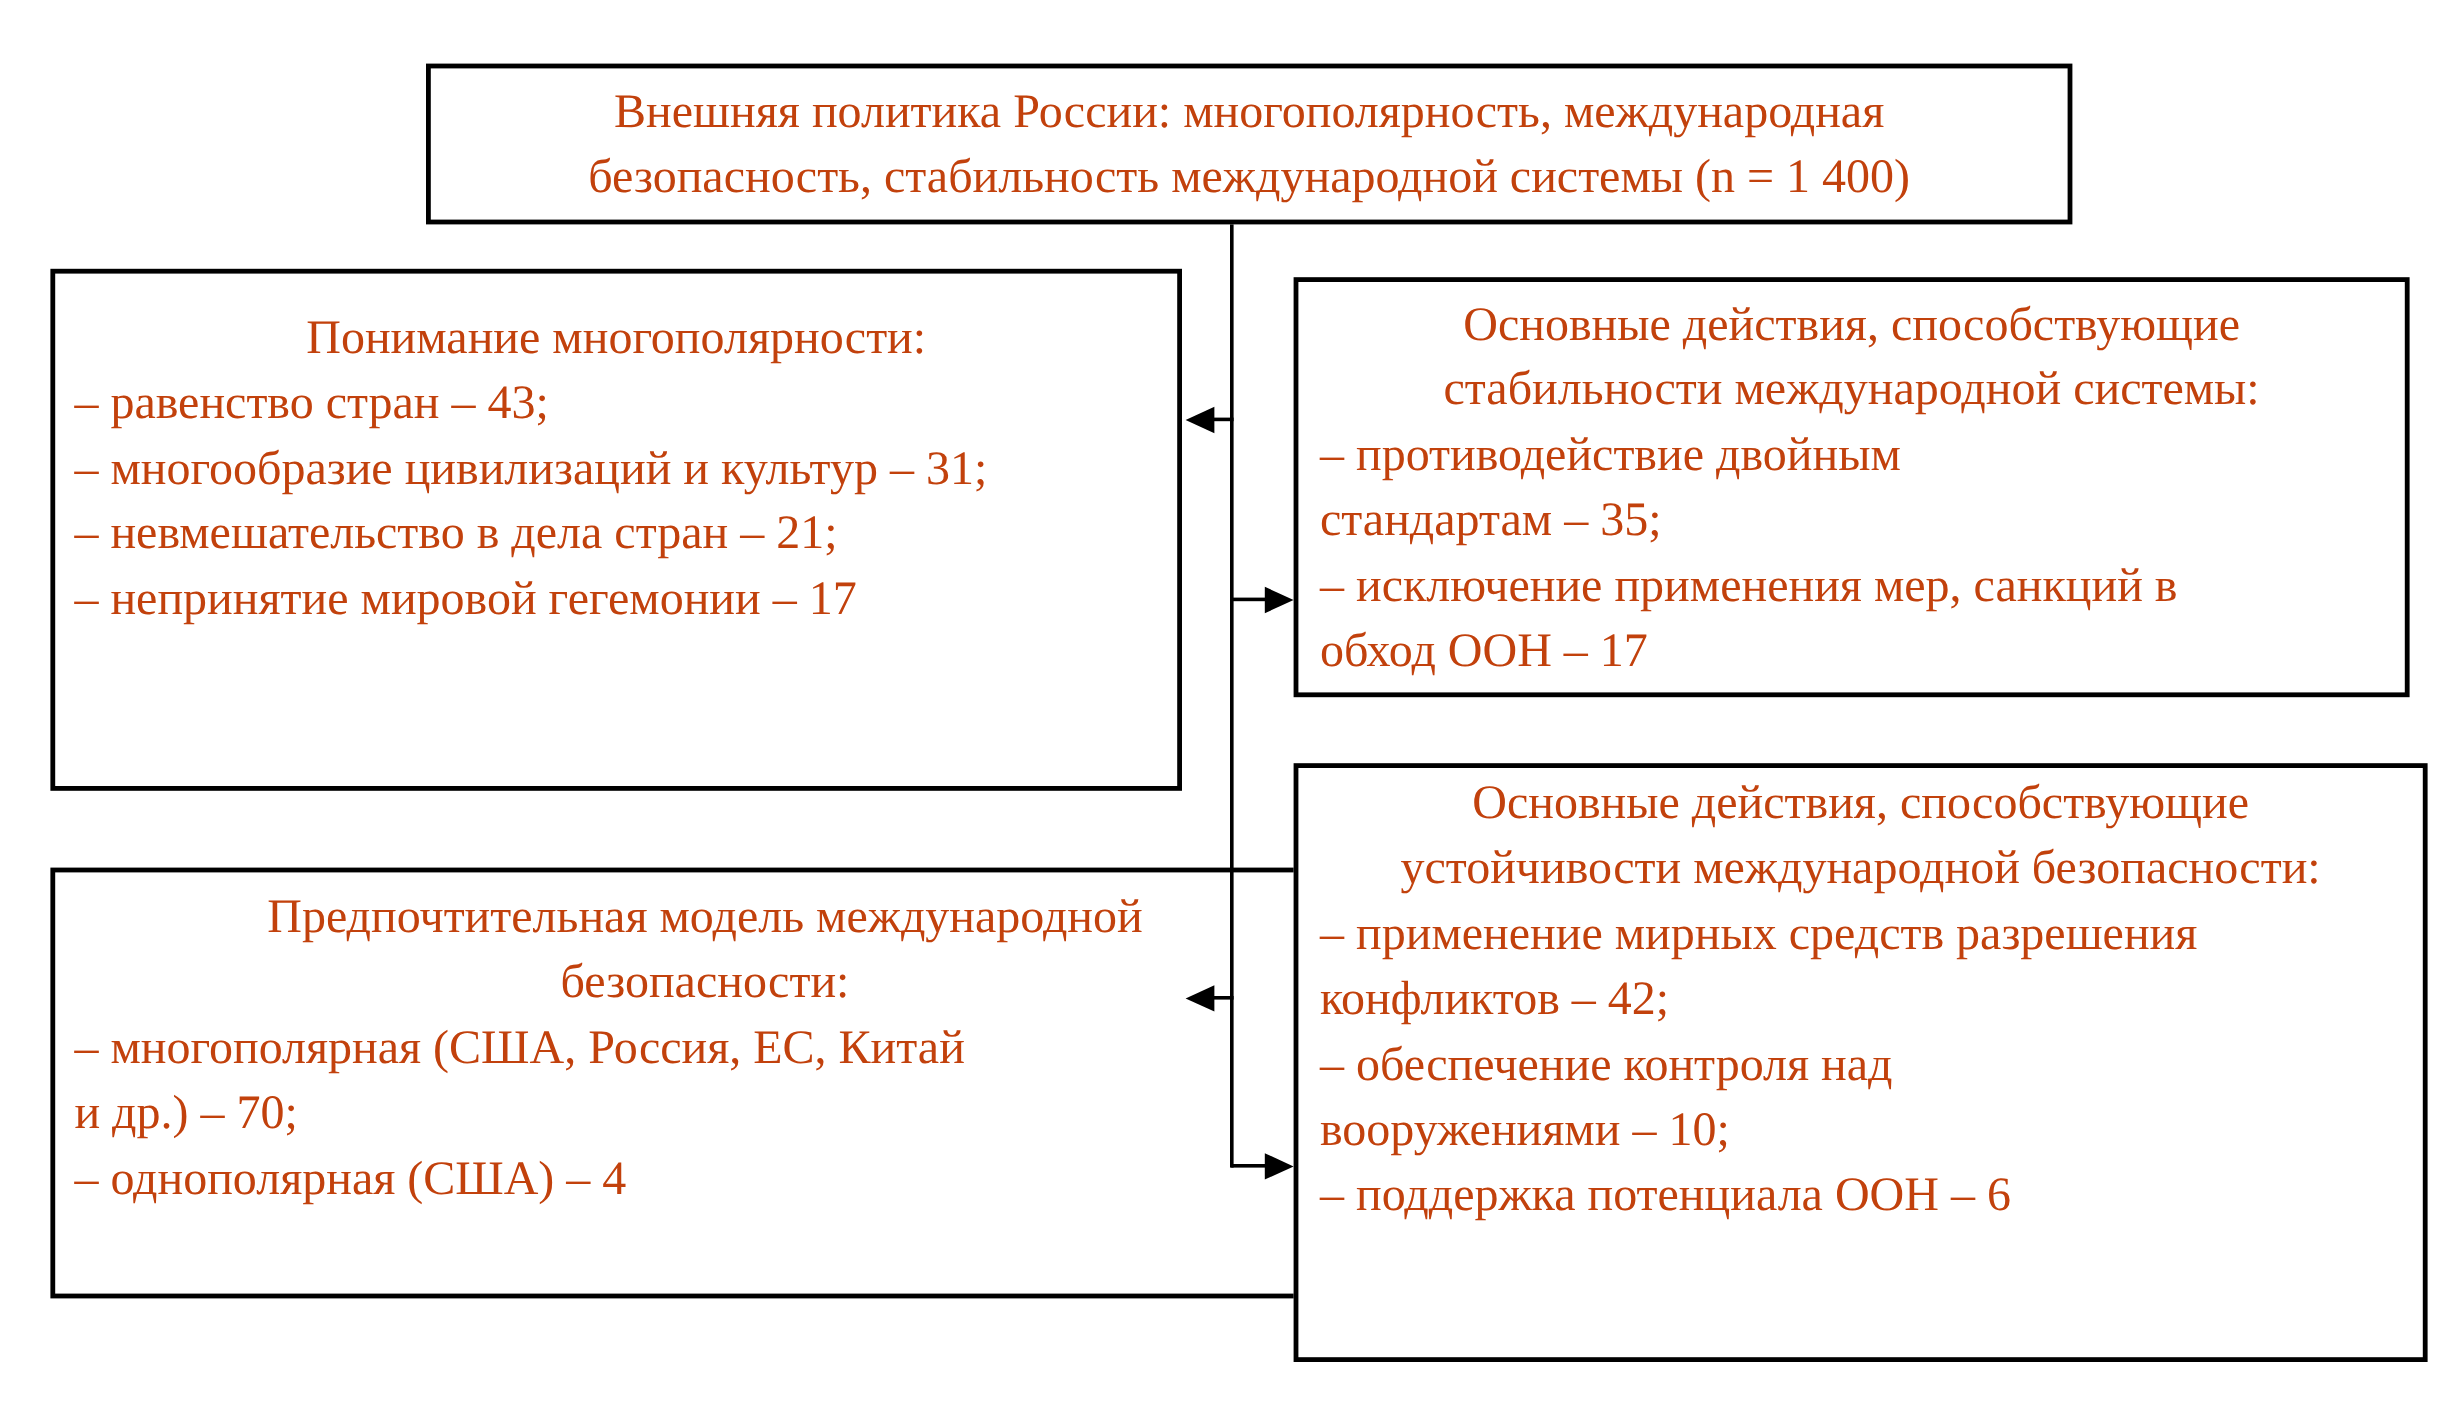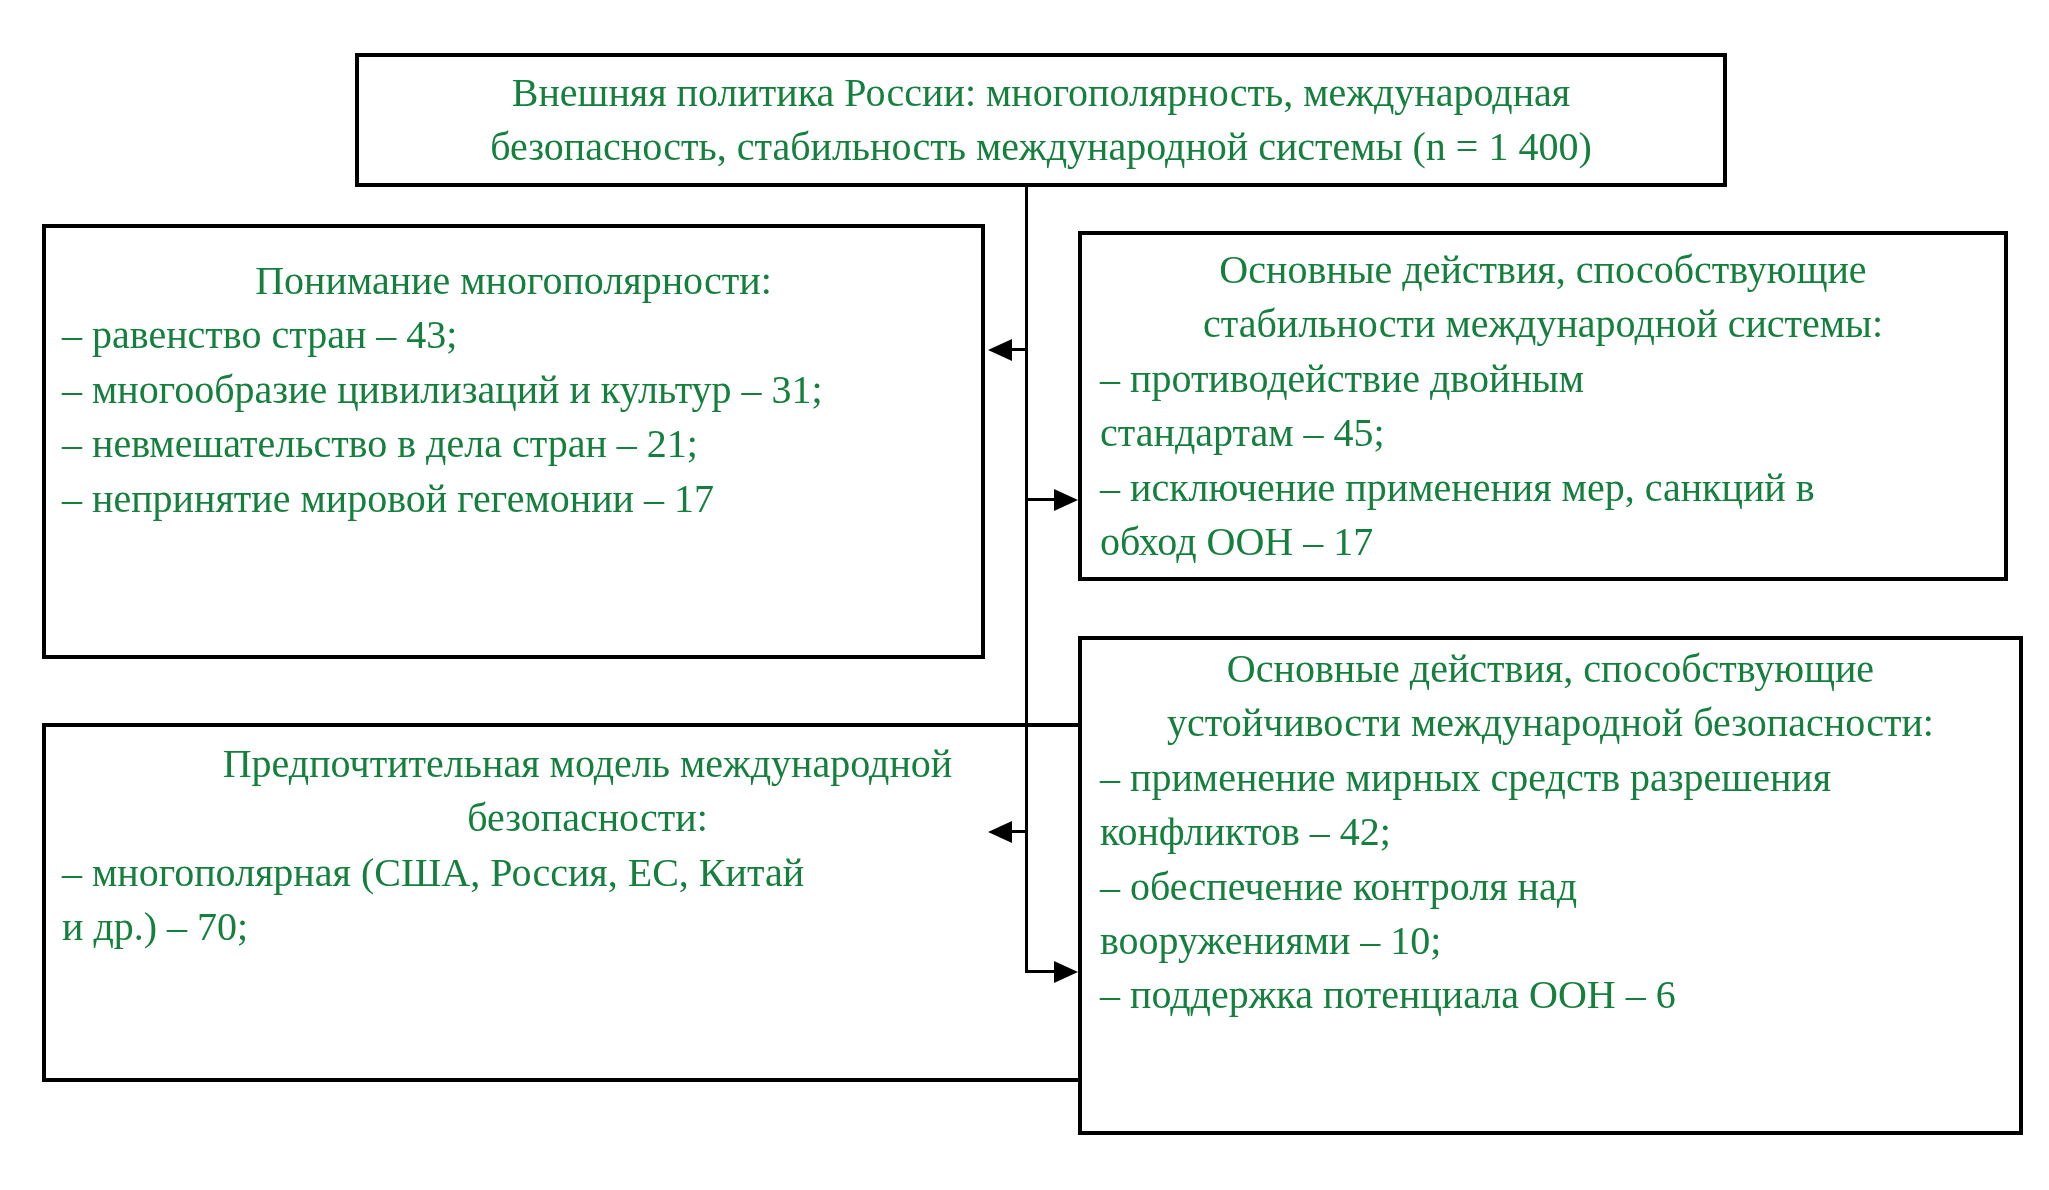--- a/index.html
+++ b/index.html
@@ -5,21 +5,21 @@
   * { margin: 0; padding: 0; box-sizing: border-box; }
   html, body {
     width: 2049px; height: 1190px;
     background: #ffffff;
   }
   .canvas {
     position: relative;
     width: 2049px; height: 1190px;
     background: #ffffff;
     font-family: "Liberation Serif", serif;
-    color: #15803d;
+    color: #c2410c;
     font-size: 40px;
     line-height: 1.36;
   }
   .box {
     position: absolute;
     border: 4px solid #000000;
     background: #ffffff;
     overflow: hidden;
   }
   .box-title {
@@ -74,30 +74,31 @@
     <div class="item">– равенство стран – 43;</div>
     <div class="item">– многообразие цивилизаций и культур – 31;</div>
     <div class="item">– невмешательство в дела стран – 21;</div>
     <div class="item">– непринятие мировой гегемонии – 17</div>
   </div>
 
   <div class="box" id="box-stability">
     <div class="box-title">Основные действия, способствующие
 стабильности международной системы:</div>
     <div class="item">– противодействие двойным
-стандартам – 45;</div>
+стандартам – 35;</div>
     <div class="item">– исключение применения мер, санкций в
 обход ООН – 17</div>
   </div>
 
   <div class="box" id="box-model">
     <div class="box-title">Предпочтительная модель международной
 безопасности:</div>
     <div class="item">– многополярная (США, Россия, ЕС, Китай
 и др.) – 70;</div>
+    <div class="item">– однополярная (США) – 4</div>
   </div>
 
   <div class="box" id="box-security">
     <div class="box-title">Основные действия, способствующие
 устойчивости международной безопасности:</div>
     <div class="item">– применение мирных средств разрешения
 конфликтов – 42;</div>
     <div class="item">– обеспечение контроля над
 вооружениями – 10;</div>
     <div class="item">– поддержка потенциала ООН – 6</div>

